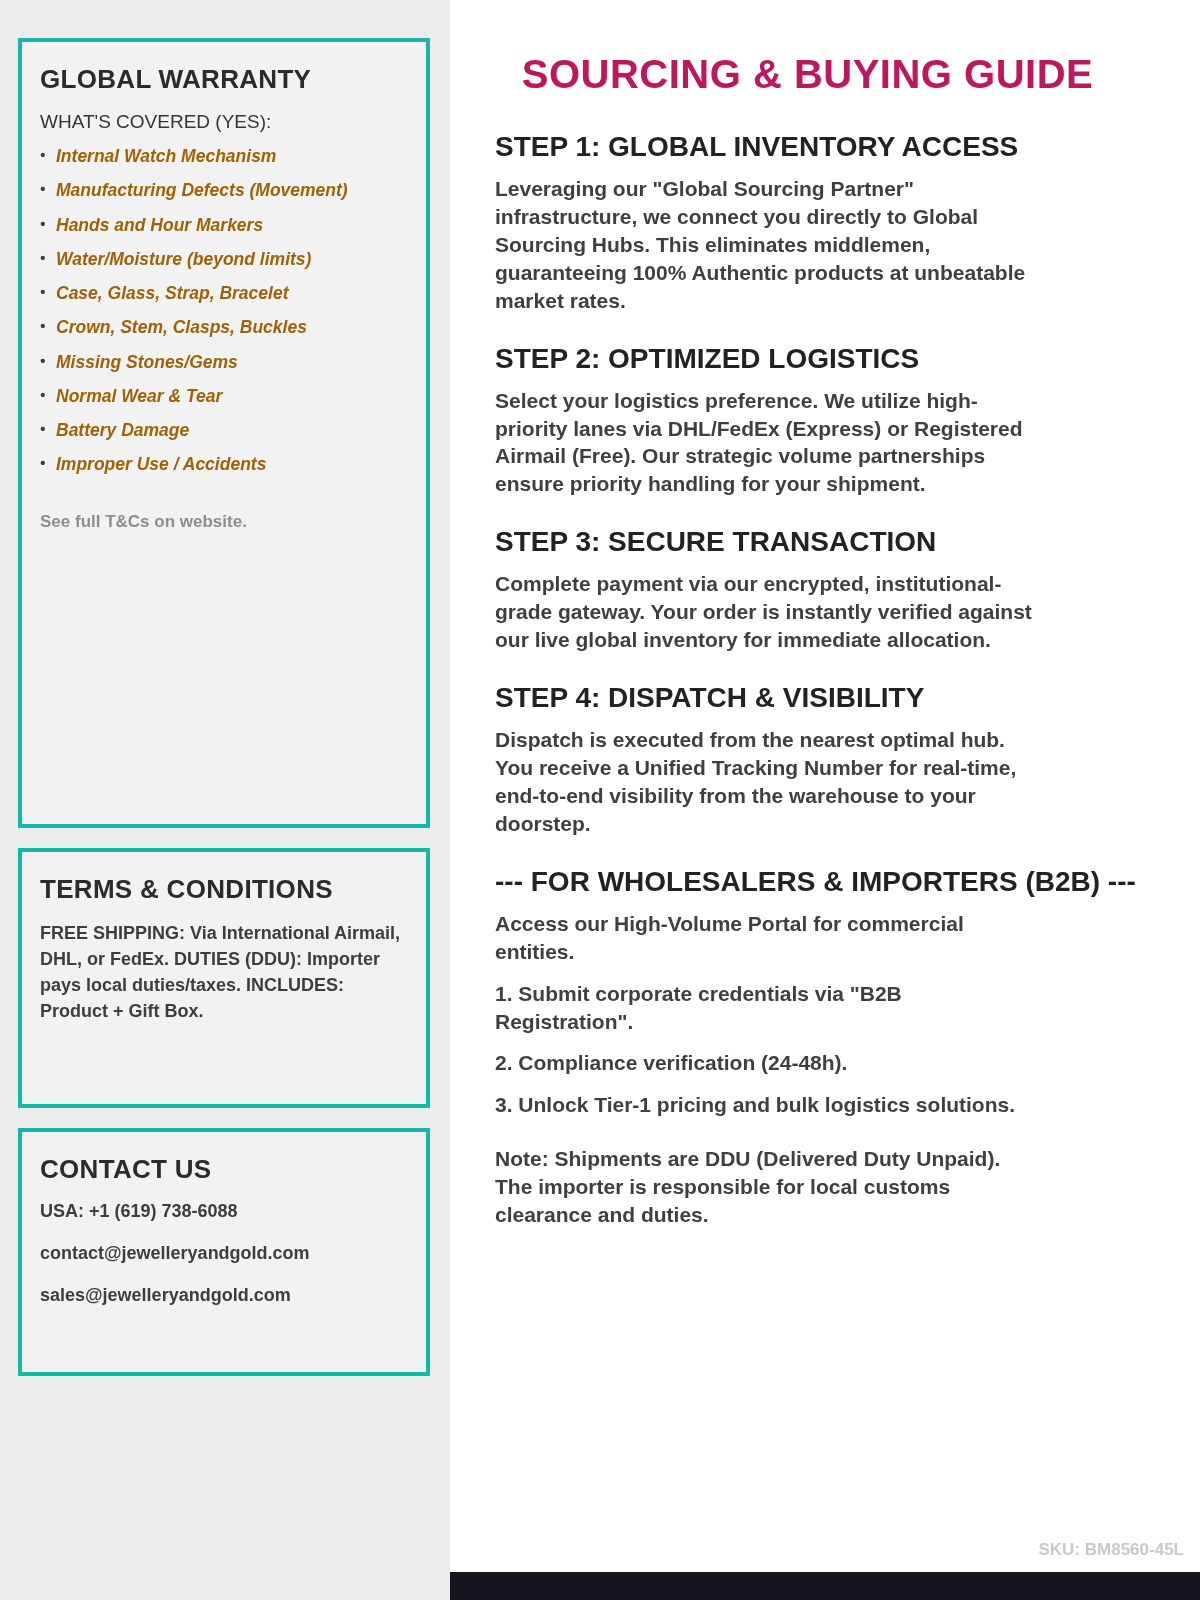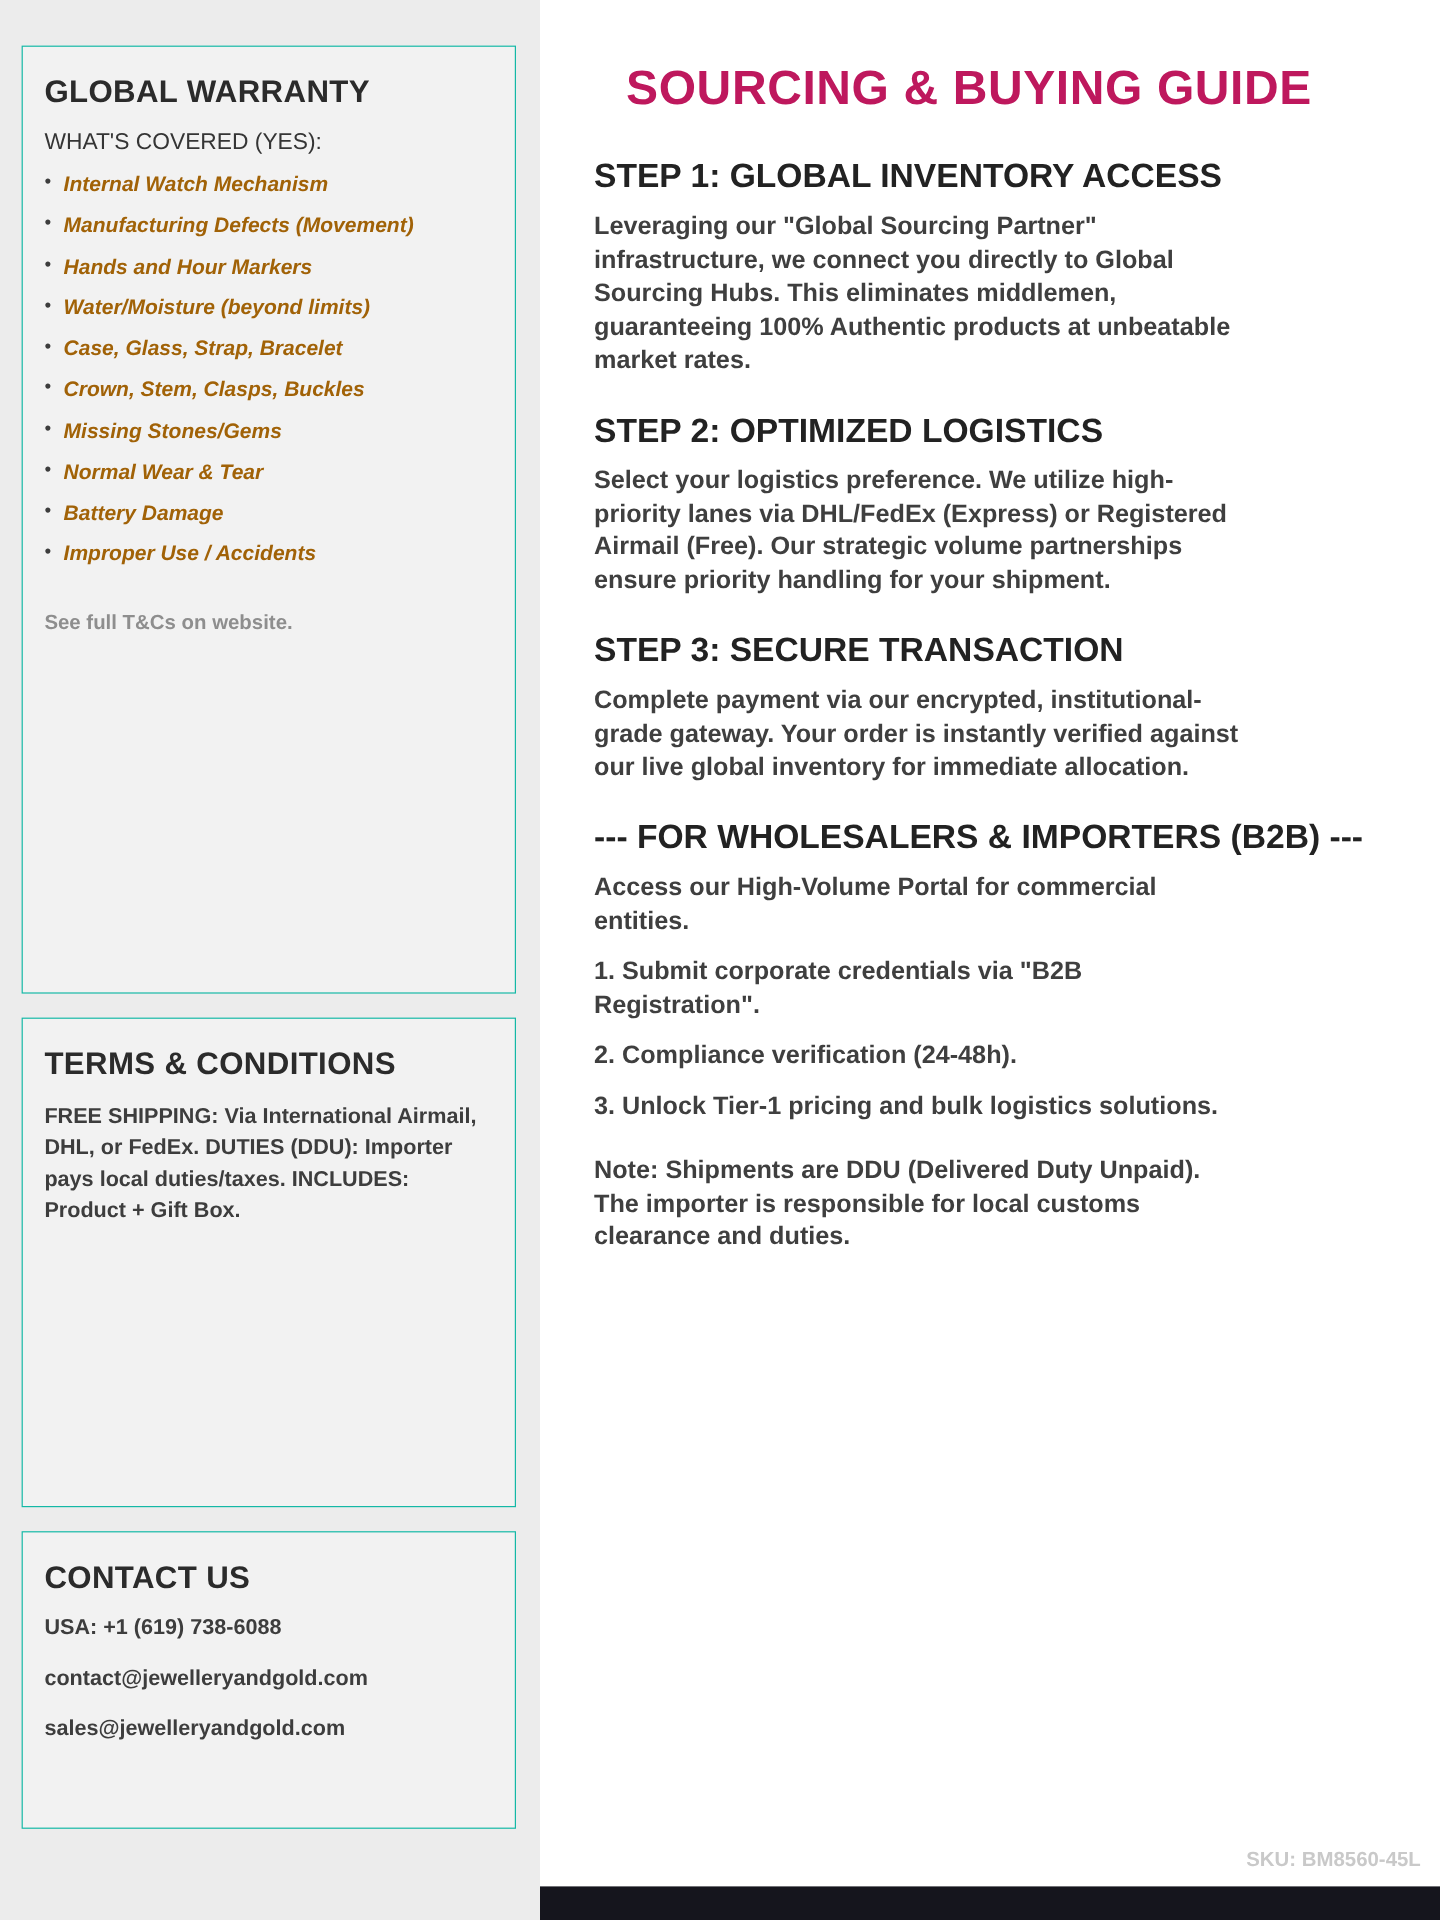--- a/index.html
+++ b/index.html
@@ -15,27 +15,27 @@
   }
 
   
   .sidebar {
     position:absolute; left:0; top:0;
     width:450px; height:1600px;
     background:#ececec;
     padding:38px 20px 0 18px;
   }
   .box {
-    border:1px solid #14b8a6;
+    border:4px solid #14b8a6;
     background:#f2f2f2;
     padding:22px 18px;
     margin-bottom:20px;
   }
   .box-warranty { height:790px; }
-  .box-terms    { height:408px; }
+  .box-terms    { height:260px; }
   .box-contact  { height:248px; }
 
   .box h2 {
     font-size:26px; font-weight:bold; color:#2b2b2b;
     letter-spacing:.3px; margin-bottom:16px;
   }
   .box .sub {
     font-size:19px; font-weight:normal; color:#353535;
     margin-bottom:14px;
   }
@@ -157,20 +157,24 @@
     <div class="section">
       <h3>STEP 2: OPTIMIZED LOGISTICS</h3>
       <p>Select your logistics preference. We utilize high-priority lanes via DHL/FedEx (Express) or Registered Airmail (Free). Our strategic volume partnerships ensure priority handling for your shipment.</p>
     </div>
 
     <div class="section">
       <h3>STEP 3: SECURE TRANSACTION</h3>
       <p>Complete payment via our encrypted, institutional-grade gateway. Your order is instantly verified against our live global inventory for immediate allocation.</p>
     </div>
 
+    <div class="section">
+      <h3>STEP 4: DISPATCH &amp; VISIBILITY</h3>
+      <p>Dispatch is executed from the nearest optimal hub. You receive a Unified Tracking Number for real-time, end-to-end visibility from the warehouse to your doorstep.</p>
+    </div>
 
     <div class="section">
       <h3>--- FOR WHOLESALERS &amp; IMPORTERS (B2B) ---</h3>
       <p>Access our High-Volume Portal for commercial entities.</p>
       <p>1. Submit corporate credentials via "B2B Registration".</p>
       <p>2. Compliance verification (24-48h).</p>
       <p>3. Unlock Tier-1 pricing and bulk logistics solutions.</p>
       <p class="note">Note: Shipments are DDU (Delivered Duty Unpaid). The importer is responsible for local customs clearance and duties.</p>
     </div>
 

